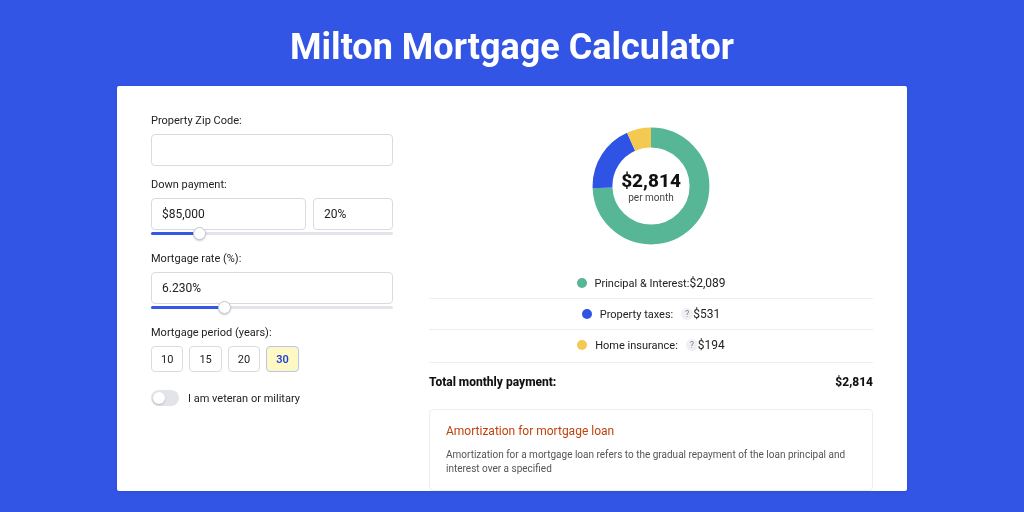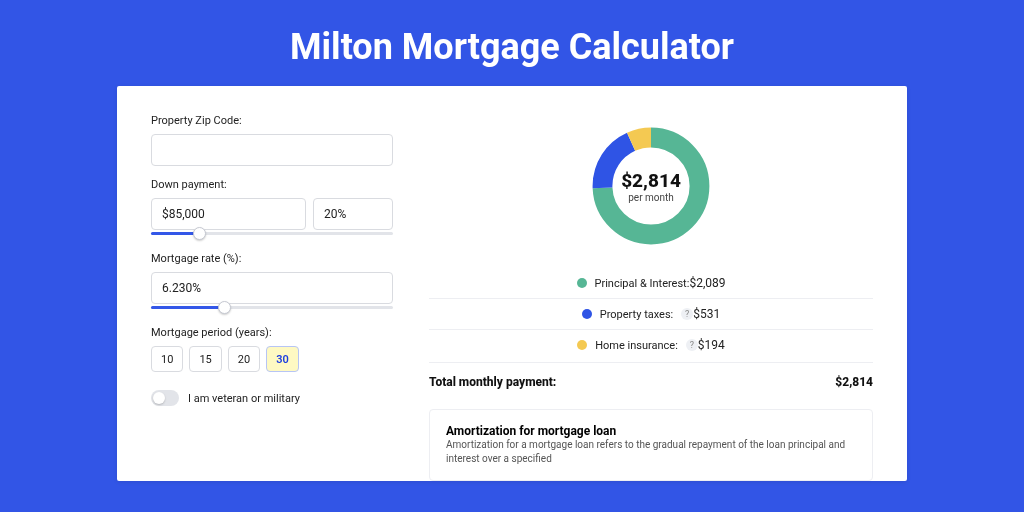--- a/index.html
+++ b/index.html
@@ -33,21 +33,21 @@
   .donut .amount{font-size:19px;font-weight:800;color:#111}
   .donut .sub{font-size:10px;color:#444}
   .legend-row{display:flex;align-items:center;justify-content:center;padding:8px 0;border-bottom:1px solid #edeef2;font-size:11px;color:#222}
   .legend-row:last-of-type{border-bottom:0}
   .legend-left{display:flex;align-items:center;gap:8px}
   .swatch{width:10px;height:10px;border-radius:50%}
   .info{width:12px;height:12px;border-radius:50%;background:#eef0f4;color:#888;font-size:9px;display:flex;align-items:center;justify-content:center}
   .legend-val{font-size:12px;font-weight:400}
   .total-row{display:flex;justify-content:space-between;padding:12px 0 14px;font-size:12px;font-weight:800;color:#111;border-top:1px solid #edeef2;margin-top:2px}
   .amort-card{border:1px solid #edeef2;border-radius:4px;padding:14px 16px;margin-top:6px}
-  .amort-title{font-size:12px;font-weight:700;margin-bottom:0;color:#000000}
+  .amort-title{font-size:12px;font-weight:400;margin-bottom:10px;color:#c2410c}
   .amort-text{font-size:10px;color:#555;line-height:1.4}
 </style>
 </head>
 <body>
 
 <div class="page-title">Milton Mortgage Calculator</div>
 
 <div class="outer-card">
   <div class="left">
 

